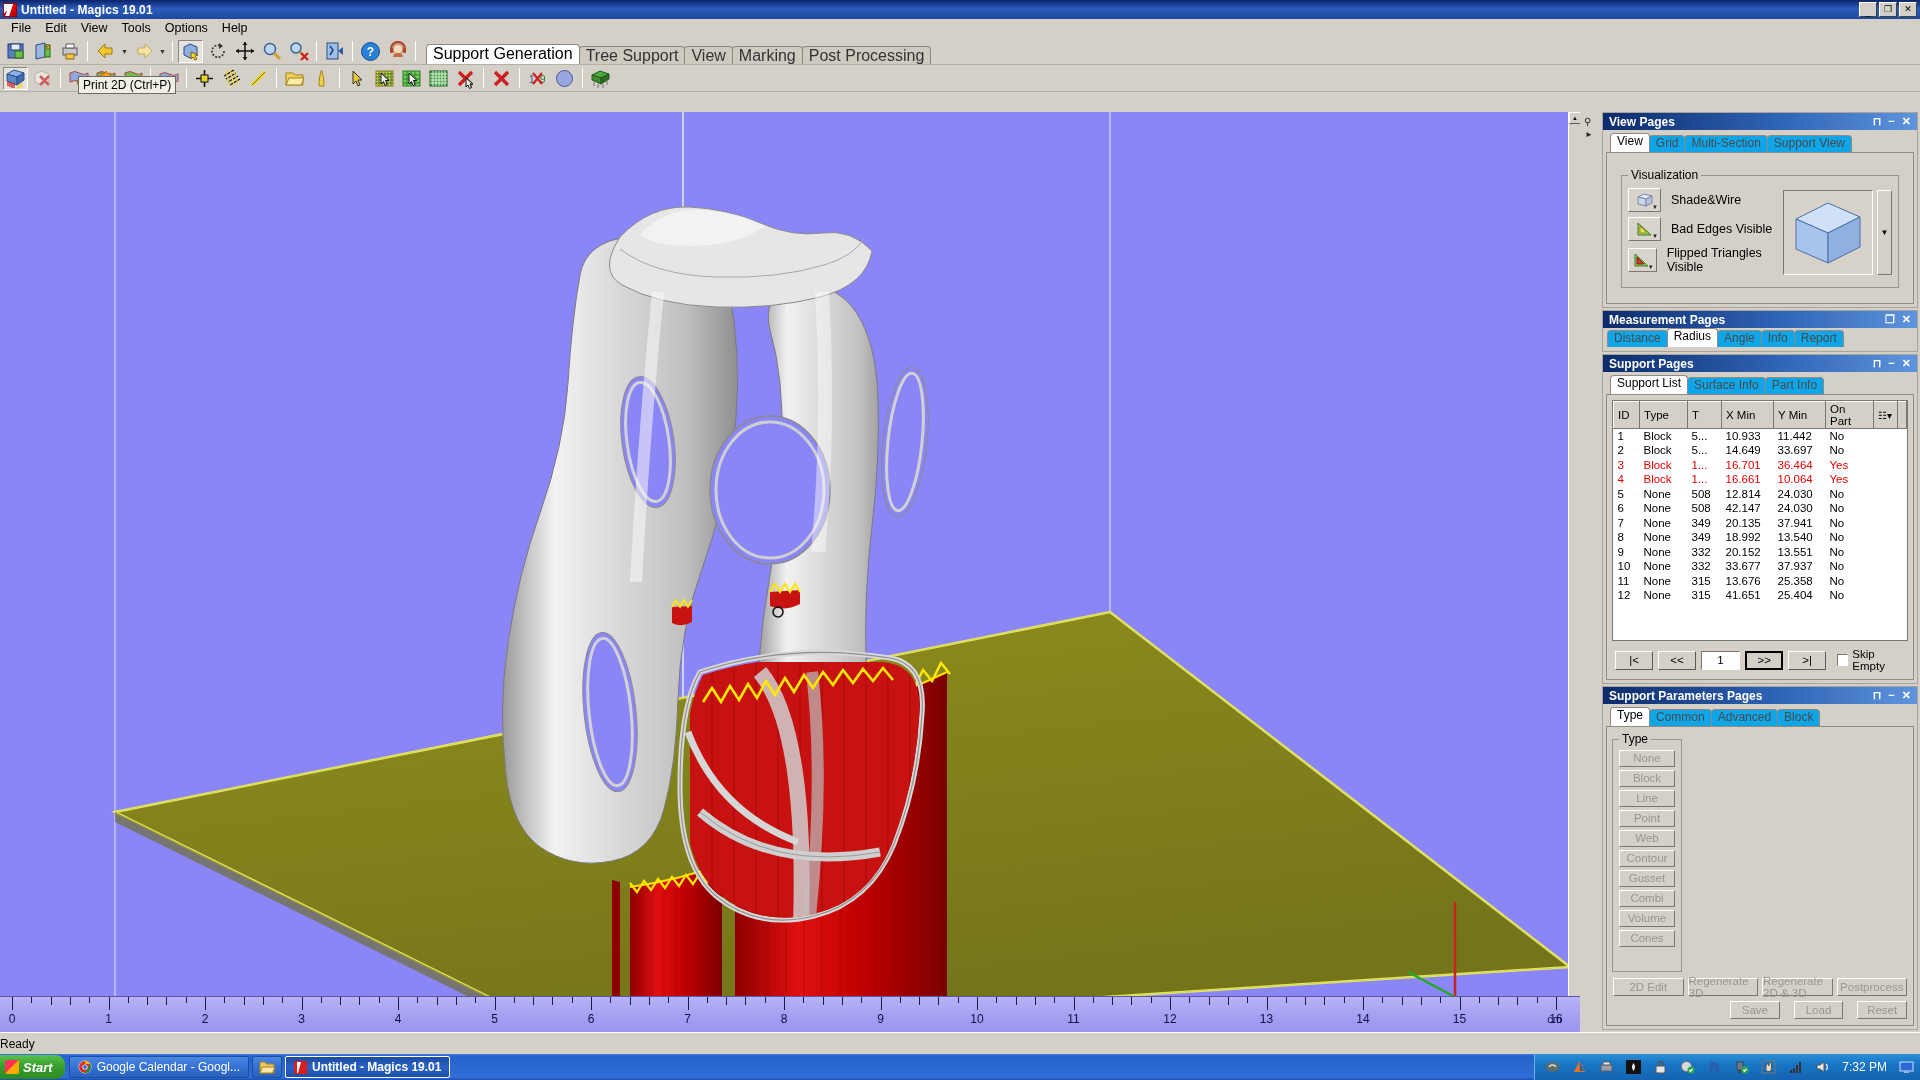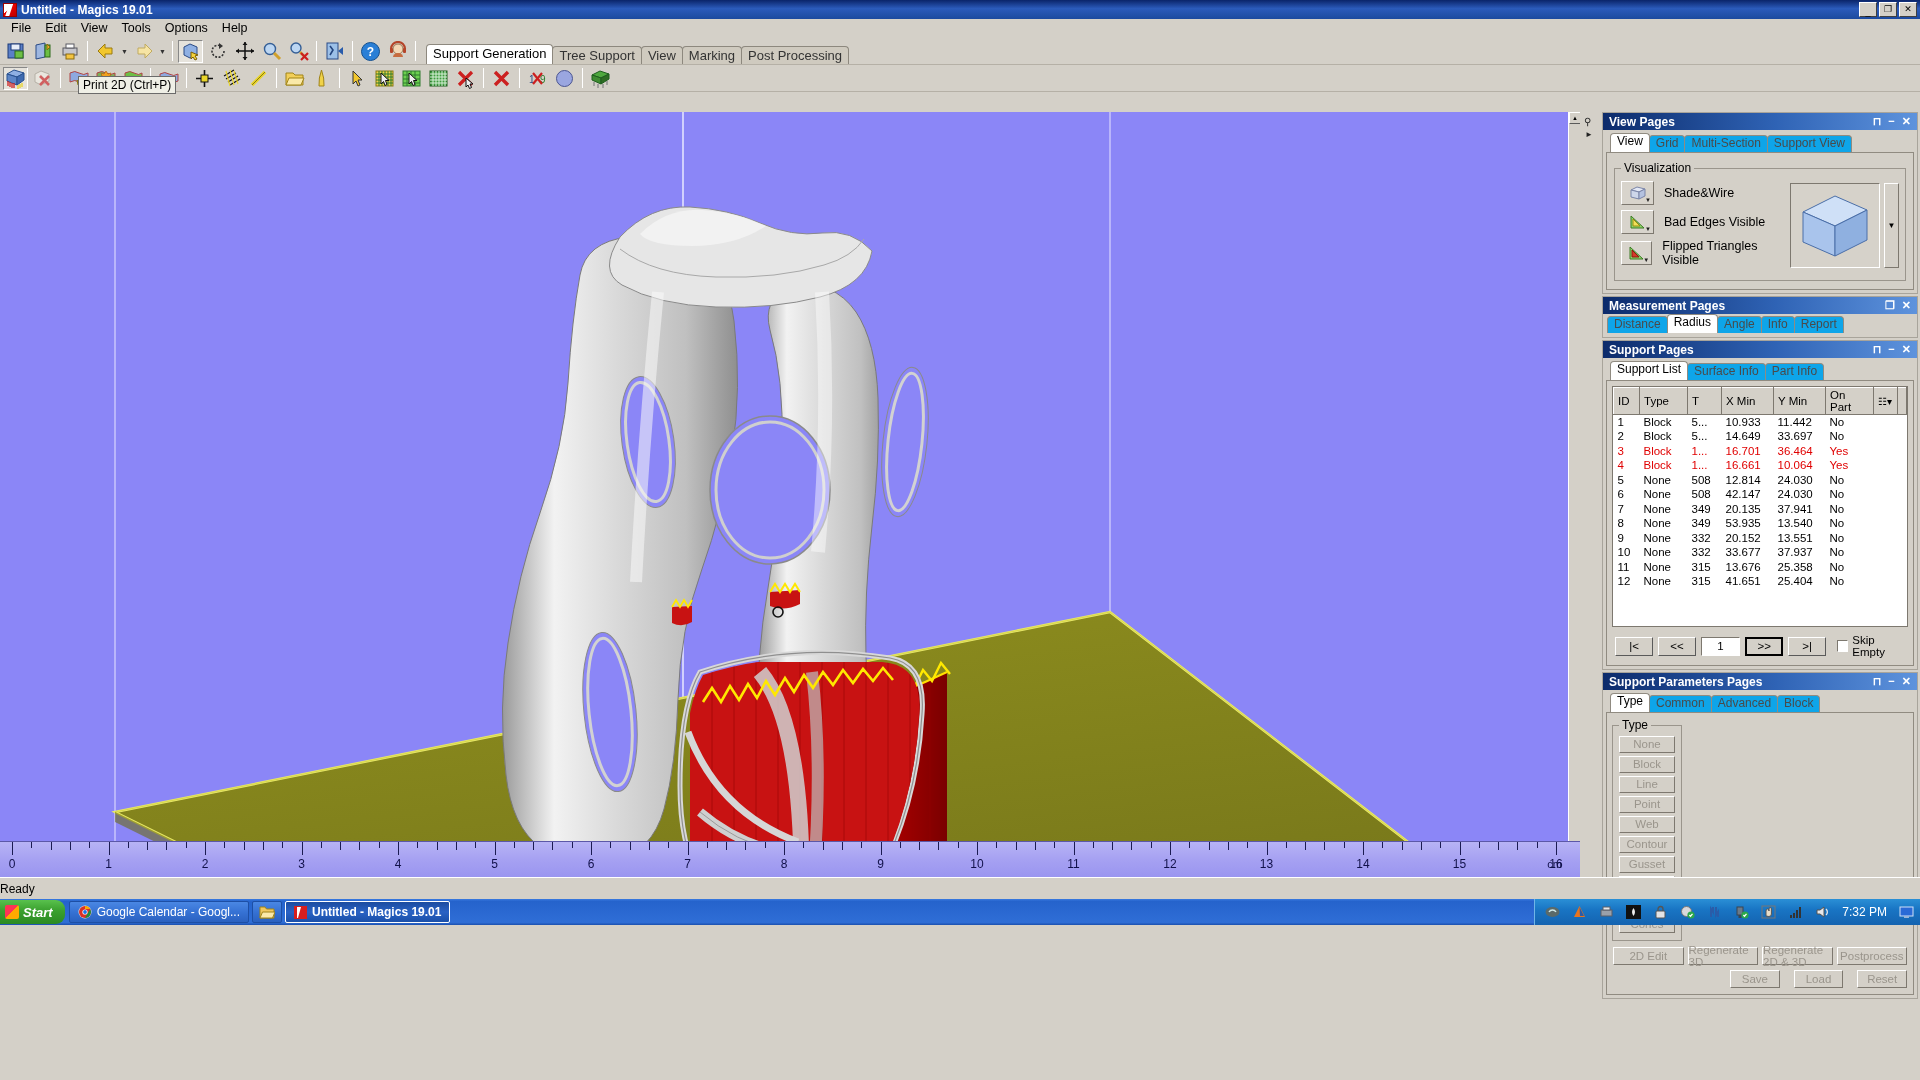--- a/index.html
+++ b/index.html
@@ -4,21 +4,21 @@
 <style>
   * { box-sizing: border-box; }
   html, body {
     margin: 0; padding: 0;
     width: 1920px; height: 1080px;
     overflow: hidden;
     font-family: "Liberation Sans", sans-serif;
     font-size: 13px;
     background: #d4d0c8;
   }
-  #app { position: relative; width: 1920px; height: 925px; }
+  #app { position: relative; width: 1920px; height: 1080px; }
 
   
   .titlebar {
     height: 19px;
     background: linear-gradient(to bottom, #0a246a 0%, #2b5bbb 45%, #1c4a9e 100%);
     display: flex; align-items: center;
     padding-left: 3px;
     color: #fff;
   }
   .titlebar .app-icon {
@@ -66,21 +66,21 @@
     display: flex; align-items: center; justify-content: center;
     border: 1px solid transparent;
   }
   .tb-btn.pressed { border-color: #888 #fff #fff #888; background:#e6e3dc; }
   .tb-arrow { width: 11px; height: 23px; display:flex; align-items:center; justify-content:center;
               font-size: 7px; color:#333; }
 
   
   .ribbon-tabs { display: flex; align-items: flex-end; height: 100%; margin-left: 6px; }
   .rtab {
-    font-size: 13px; padding: 2px 6px 3px 6px; height: 18px;
+    font-size: 16px; padding: 2px 6px 3px 6px; height: 18px;
     background: #cfcabf;
     border: 1px solid #8d887e; border-bottom: none;
     border-radius: 4px 4px 0 0;
     margin-right: -1px; color: #333;
     line-height: 13px;
   }
   .rtab.active { background: #fff; color: #000; height: 20px; z-index: 3; position: relative;}
 
   
   .workarea {
@@ -132,21 +132,21 @@
   .panel-body { padding: 3px; background: #d4d0c8; flex: 1; display:flex; flex-direction:column; }
 
   .tabstrip { display: flex; align-items: flex-end; height: 19px; padding-left: 4px; }
   .ptab {
     font-size: 12px; padding: 1px 6px 2px 6px;
     background: #0ea5e9; color: #4a4a4a;
     border: 1px solid #908b81; border-bottom: none;
     border-radius: 4px 4px 0 0; margin-right: -1px; height: 17px; line-height: 13px;
   }
   .ptab.active { background: #fff; color: #000; height: 19px; position: relative; z-index: 3;}
-  .tabcontent { border: 1px solid #908b81; background: #d4d0c8; flex:1; padding: 4px; }
+  .tabcontent { border: 1px solid #908b81; background: #d4d0c8; flex:1; padding: 11px; }
 
   fieldset.grp { border: 1px solid #9a958c; margin: 4px 3px; padding: 6px 6px 8px 6px; }
   fieldset.grp > legend { font-size: 12px; color: #000; padding: 0 3px; }
 
   .viz-row { display: flex; align-items: center; margin-bottom: 5px; }
   .viz-btn {
     width: 33px; height: 24px; background: #d8d4cc;
     border: 1px solid; border-color: #fff #7d786f #7d786f #fff;
     display: flex; align-items: center; justify-content: center; position: relative;
     margin-right: 10px;
@@ -996,21 +996,21 @@
                         <td>20.135</td>
                         <td>37.941</td>
                         <td>No</td>
                         <td></td>
                         <td></td>
                       </tr>
                       <tr>
                         <td>8</td>
                         <td>None</td>
                         <td>349</td>
-                        <td>53.935</td>
+                        <td>18.992</td>
                         <td>13.540</td>
                         <td>No</td>
                         <td></td>
                         <td></td>
                       </tr>
                       <tr>
                         <td>9</td>
                         <td>None</td>
                         <td>332</td>
                         <td>20.152</td>

